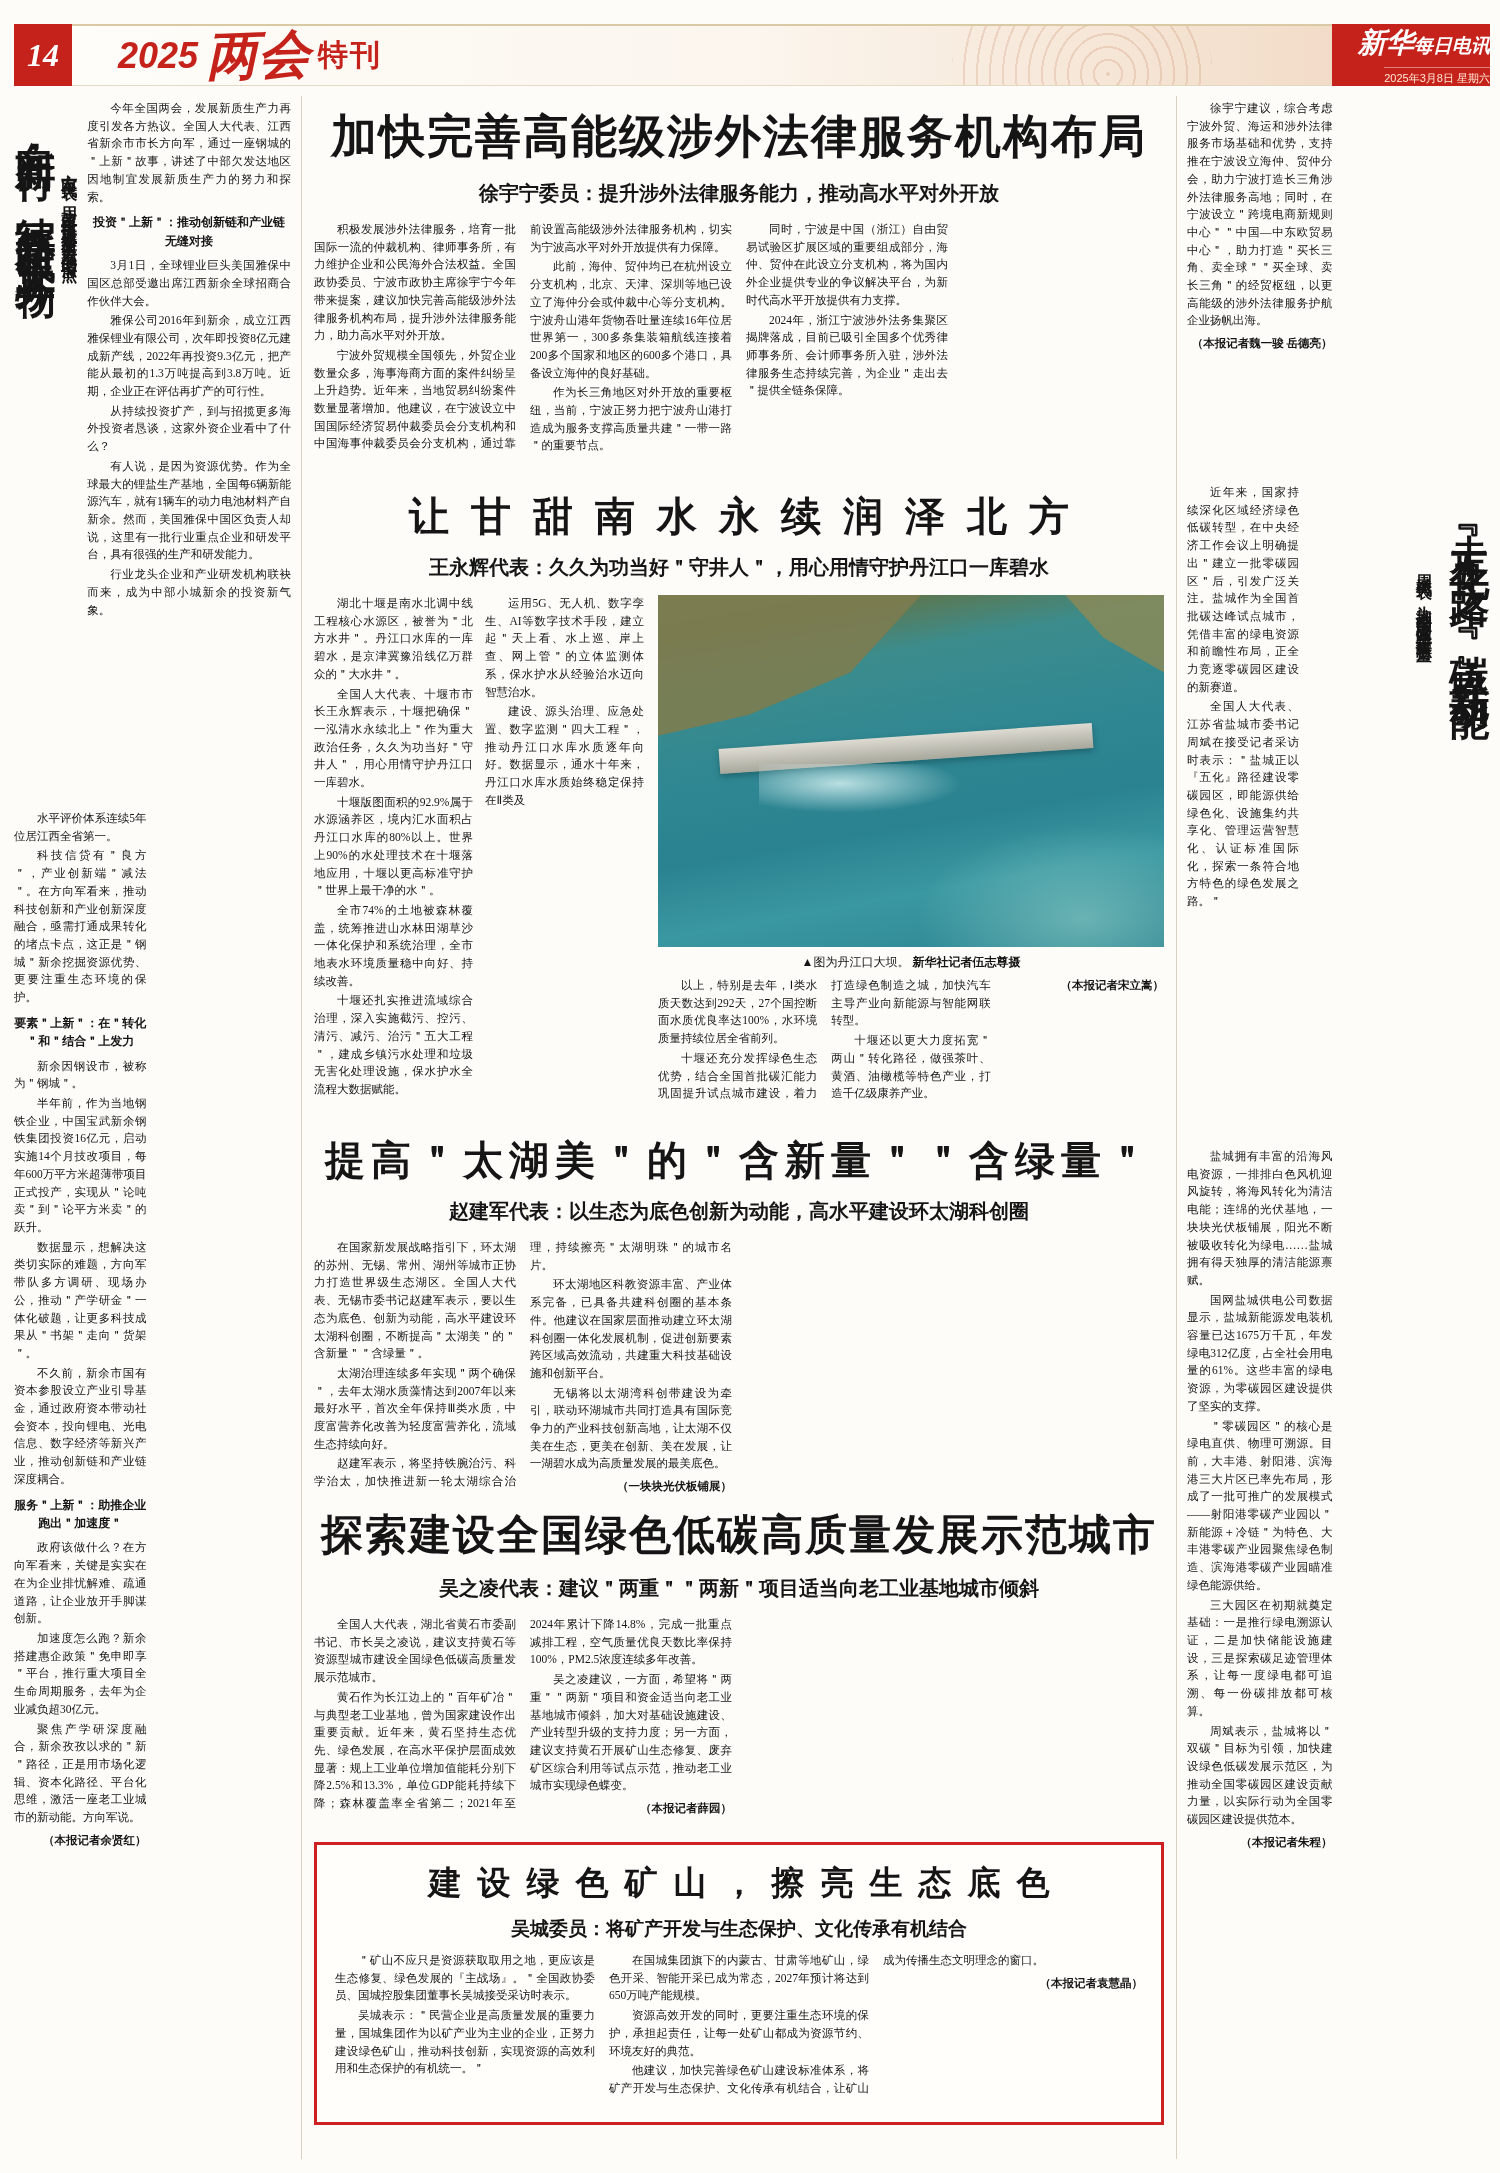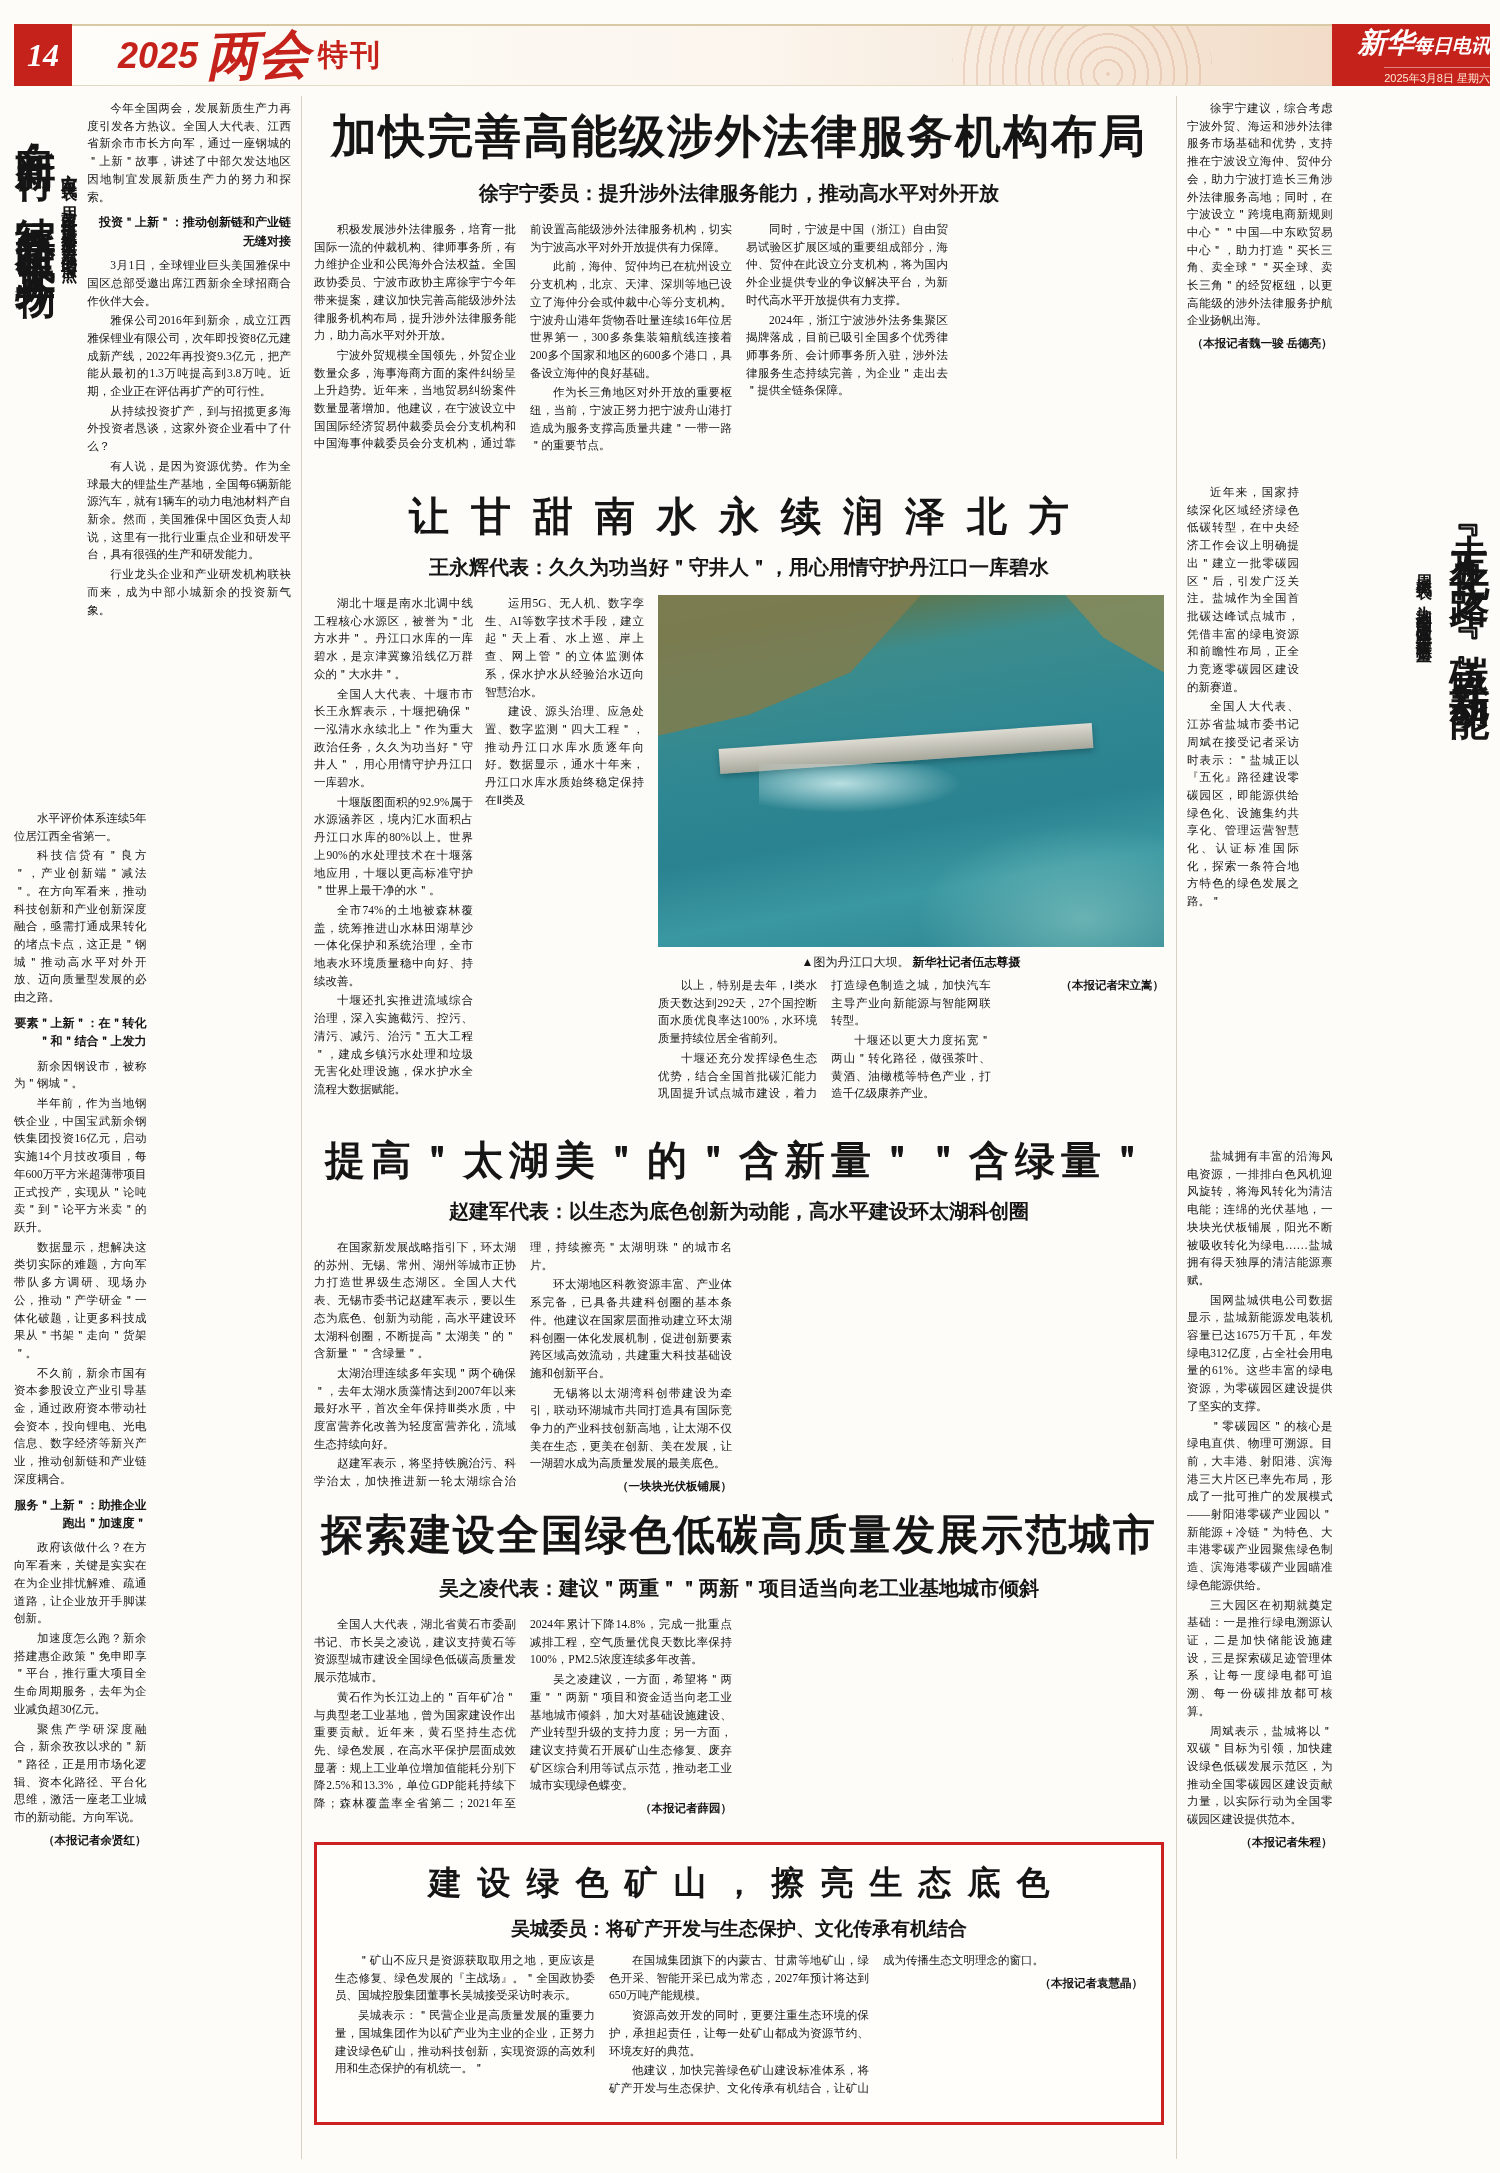--- a/index.html
+++ b/index.html
@@ -35,21 +35,21 @@
   .masthead-name .small { font-size:19px; }
   .masthead-date { font-size:11px; color:#ffe9d6; margin-top:5px; border-top:1px solid rgba(255,255,255,.45); padding-top:3px; font-family:"Liberation Sans", sans-serif; }
   
   .content { position:absolute; top:96px; left:14px; right:10px; bottom:14px; display:flex; }
   .col-left  { width:288px; border-right:1px solid #d6d1c2; padding-right:10px; display:flex; flex-direction:column; }
   .col-center{ flex:1; padding:0 12px; display:flex; flex-direction:column; }
   .col-right { width:314px; border-left:1px solid #d6d1c2; padding-left:10px; display:flex; flex-direction:column; }
   
   .bodytext { font-size:11.5px; line-height:1.54; text-align:justify; }
   .para { text-indent:2em; margin-bottom:2px; }
-  .sec-head { font-weight:bold; text-align:right; font-family:"Liberation Sans", sans-serif; margin:7px 0; font-size:12px; }
+  .sec-head { font-weight:bold; text-align:center; font-family:"Liberation Sans", sans-serif; margin:7px 0; font-size:12px; }
   .byline { text-align:right; font-weight:bold; margin-top:5px; }
   
   .v-head {
     writing-mode:vertical-rl; text-orientation:upright;
     font-weight:bold; font-size:40px; letter-spacing:7px; line-height:1.05; padding-top:14px;
   }
   .v-sub {
     writing-mode:vertical-rl; text-orientation:upright;
     font-family:"Liberation Sans", sans-serif; font-weight:bold; font-size:16px; letter-spacing:3px;
     padding-top:64px; margin:0 8px 0 4px; line-height:1.2;
@@ -135,21 +135,21 @@
             <p class="sec-head">投资＂上新＂：推动创新链和产业链无缝对接</p>
             <p class="para">3月1日，全球锂业巨头美国雅保中国区总部受邀出席江西新余全球招商合作伙伴大会。</p>
             <p class="para">雅保公司2016年到新余，成立江西雅保锂业有限公司，次年即投资8亿元建成新产线，2022年再投资9.3亿元，把产能从最初的1.3万吨提高到3.8万吨。近期，企业正在评估再扩产的可行性。</p>
             <p class="para">从持续投资扩产，到与招揽更多海外投资者恳谈，这家外资企业看中了什么？</p>
             <p class="para">有人说，是因为资源优势。作为全球最大的锂盐生产基地，全国每6辆新能源汽车，就有1辆车的动力电池材料产自新余。然而，美国雅保中国区负责人却说，这里有一批行业重点企业和研发平台，具有很强的生产和研发能力。</p>
             <p class="para">行业龙头企业和产业研发机构联袂而来，成为中部小城新余的投资新气象。</p>
           </div>
       </div>
       <div class="lb bodytext">
           <p class="para">水平评价体系连续5年位居江西全省第一。</p>
-          <p class="para">科技信贷有＂良方＂，产业创新端＂减法＂。在方向军看来，推动科技创新和产业创新深度融合，亟需打通成果转化的堵点卡点，这正是＂钢城＂推动高水平对外开放、迈向质量型发展的必由之路。</p>
+          <p class="para">科技信贷有＂良方＂，产业创新端＂减法＂。在方向军看来，推动科技创新和产业创新深度融合，亟需打通成果转化的堵点卡点，这正是＂钢城＂新余挖掘资源优势、更要注重生态环境的保护。</p>
           <p class="sec-head">要素＂上新＂：在＂转化＂和＂结合＂上发力</p>
           <p class="para">新余因钢设市，被称为＂钢城＂。</p>
           <p class="para">半年前，作为当地钢铁企业，中国宝武新余钢铁集团投资16亿元，启动实施14个月技改项目，每年600万平方米超薄带项目正式投产，实现从＂论吨卖＂到＂论平方米卖＂的跃升。</p>
           <p class="para">数据显示，想解决这类切实际的难题，方向军带队多方调研、现场办公，推动＂产学研金＂一体化破题，让更多科技成果从＂书架＂走向＂货架＂。</p>
           <p class="para">不久前，新余市国有资本参股设立产业引导基金，通过政府资本带动社会资本，投向锂电、光电信息、数字经济等新兴产业，推动创新链和产业链深度耦合。</p>
           <p class="sec-head">服务＂上新＂：助推企业跑出＂加速度＂</p>
           <p class="para">政府该做什么？在方向军看来，关键是实实在在为企业排忧解难、疏通道路，让企业放开手脚谋创新。</p>
           <p class="para">加速度怎么跑？新余搭建惠企政策＂免申即享＂平台，推行重大项目全生命周期服务，去年为企业减负超30亿元。</p>
           <p class="para">聚焦产学研深度融合，新余孜孜以求的＂新＂路径，正是用市场化逻辑、资本化路径、平台化思维，激活一座老工业城市的新动能。方向军说。</p>
           <p class="byline">（本报记者余贤红）</p>

